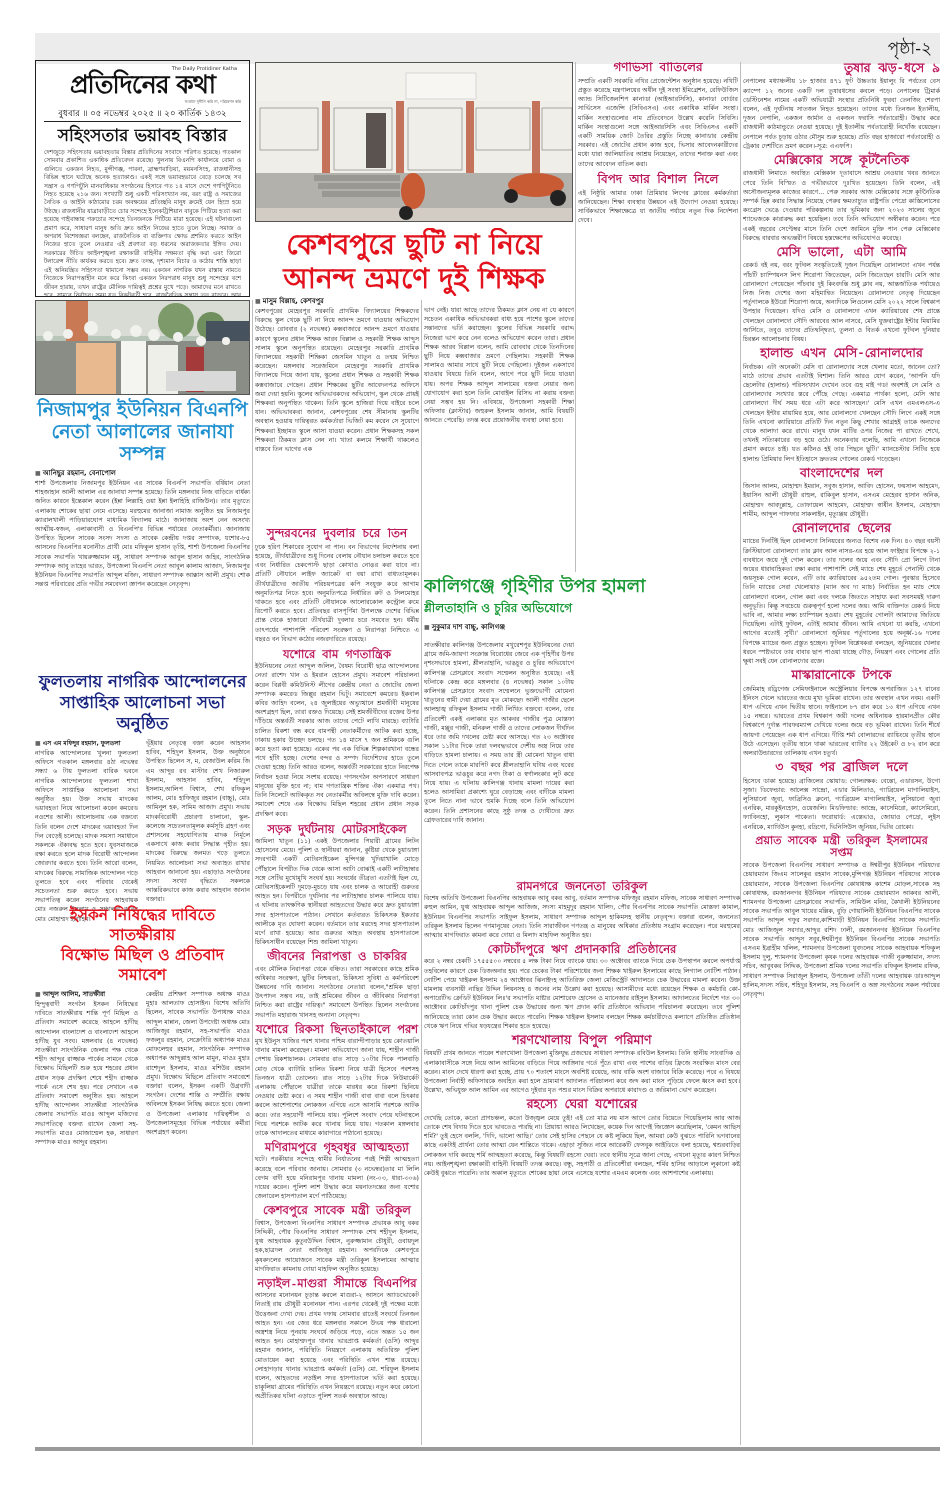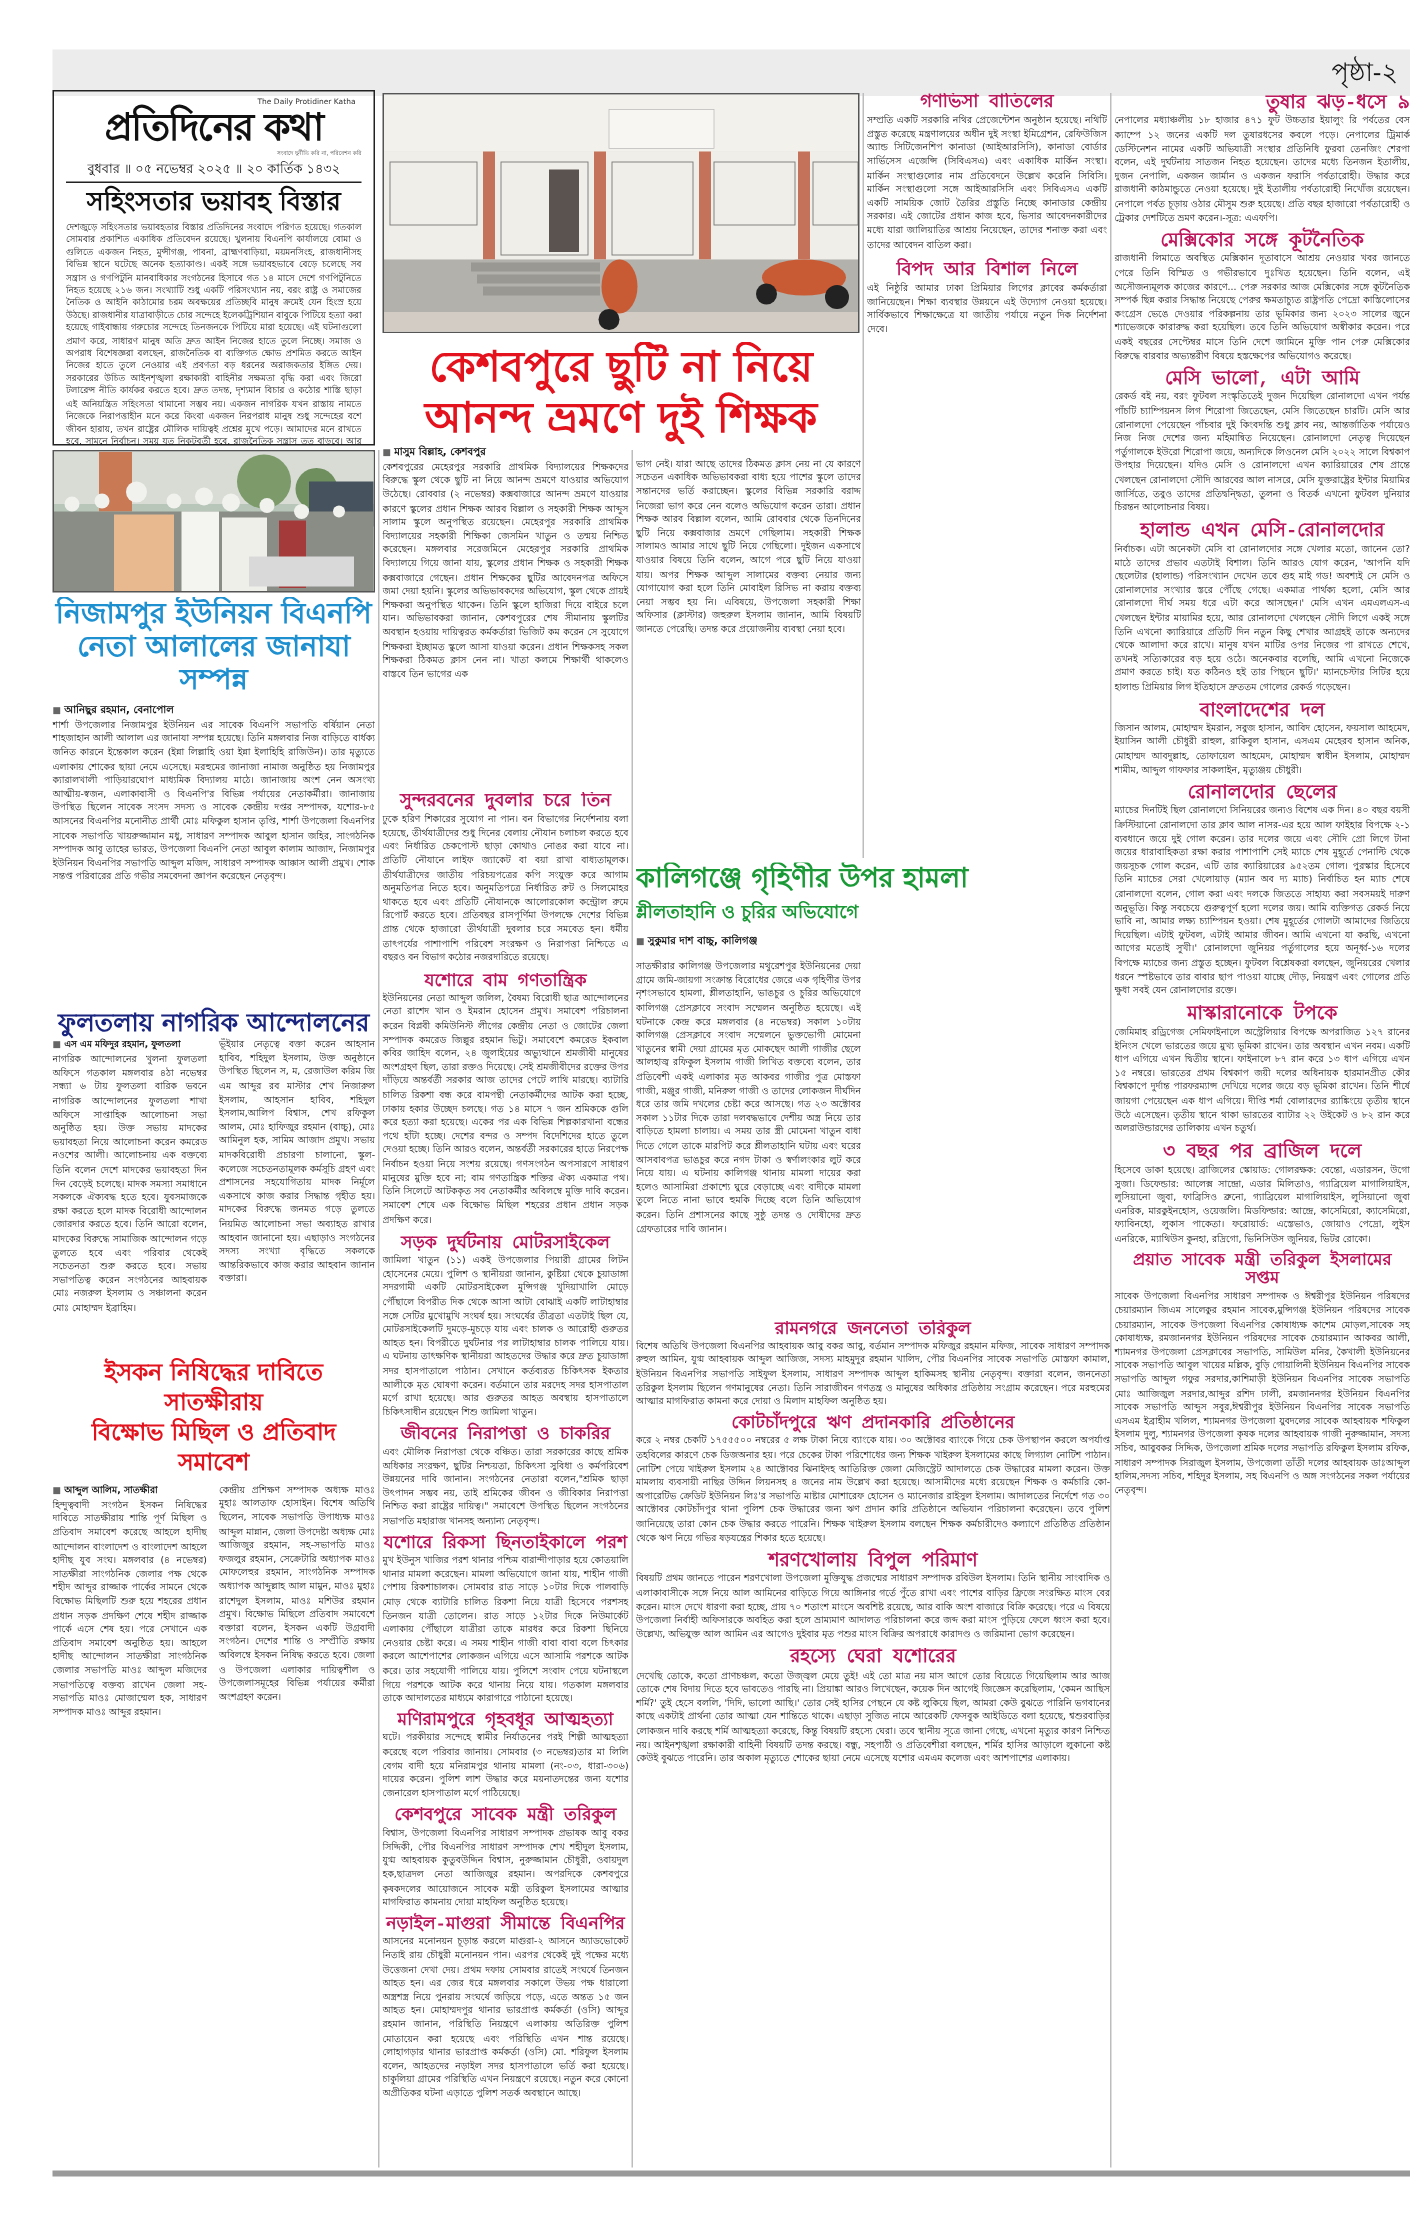--- a/index.html
+++ b/index.html
@@ -77,20 +77,21 @@
 
 <div class="col" style="left:35px; top:398px; width:215px; height:230px;">
   <div class="headline-blue" style="font-size:19px; line-height:22px;">নিজামপুর ইউনিয়ন বিএনপি</div>
   <div class="headline-blue" style="font-size:19px; line-height:22px; margin-bottom:4px;">নেতা আলালের জানাযা সম্পন্ন</div>
   <div class="byline">আনিছুর রহমান, বেনাপোল</div>
   <div class="body-text">শার্শা উপজেলার নিজামপুর ইউনিয়ন এর সাবেক বিএনপি সভাপতি বর্ষিয়ান নেতা শাহজাহান আলী আলাল এর জানাযা সম্পন্ন হয়েছে। তিনি মঙ্গলবার নিজ বাড়িতে বার্ধক্য জনিত কারনে ইন্তেকাল করেন (ইন্না লিল্লাহি ওয়া ইন্না ইলাহিহি রাজিউন)। তার মৃত্যুতে এলাকায় শোকের ছায়া নেমে এসেছে। মরহুমের জানাজা নামাজ অনুষ্ঠিত হয় নিজামপুর ক্যারালখালী পাড়িয়ারঘোপ মাধ্যমিক বিদ্যালয় মাঠে। জানাজায় অংশ নেন অসংখ্য আত্মীয়-স্বজন, এলাকাবাসী ও বিএনপি'র বিভিন্ন পর্যায়ের নেতাকর্মীরা। জানাজায় উপস্থিত ছিলেন সাবেক সংসদ সদস্য ও সাবেক কেন্দ্রীয় দপ্তর সম্পাদক, যশোর-৮৫ আসনের বিএনপির মনোনীত প্রার্থী মোঃ মফিকুল হাসান তৃপ্তি, শার্শা উপজেলা বিএনপির সাবেক সভাপতি খায়রুজ্জামান মধু, সাধারণ সম্পাদক আবুল হাসান জহির, সাংগঠনিক সম্পাদক আবু তাহের ভারত, উপজেলা বিএনপি নেতা আবুল কালাম আজাদ, নিজামপুর ইউনিয়ন বিএনপির সভাপতি আব্দুল মজিদ, সাধারণ সম্পাদক আক্কাস আলী প্রমুখ। শোক সন্তপ্ত পরিবারের প্রতি গভীর সমবেদনা জ্ঞাপন করেছেন নেতৃবৃন্দ।</div>
 </div>
 
 <div class="col" style="left:35px; top:632px; width:215px; height:270px;margin-top:39px;">
   <div class="headline-navy" style="font-size:16.5px; line-height:21px;">ফুলতলায় নাগরিক আন্দোলনের</div>
+  <div class="headline-navy" style="font-size:16.5px; line-height:21px; margin-bottom:4px;">সাপ্তাহিক আলোচনা সভা অনুষ্ঠিত</div>
   <div style="display:flex; gap:8px;">
     <div style="width:103px;">
       <div class="byline" style="font-size:6px;">এস এম মফিদুর রহমান, ফুলতলা</div>
       <div class="body-text">নাগরিক আন্দোলনের খুলনা ফুলতলা অফিসে গতকাল মঙ্গলবার ৪ঠা নভেম্বর সন্ধ্যা ৬ টায় ফুলতলা বারিক ভবনে নাগরিক আন্দোলনের ফুলতলা শাখা অফিসে সাপ্তাহিক আলোচনা সভা অনুষ্ঠিত হয়। উক্ত সভায় মাদকের ভয়াবহতা নিয়ে আলোচনা করেন কমরেড নওশের আলী। আলোচনায় এক বক্তব্যে তিনি বলেন দেশে মাদকের ভয়াবহতা দিন দিন বেড়েই চলেছে। মাদক সমস্যা সমাধানে সকলকে ঐক্যবদ্ধ হতে হবে। যুবসমাজকে রক্ষা করতে হলে মাদক বিরোধী আন্দোলন জোরদার করতে হবে। তিনি আরো বলেন, মাদকের বিরুদ্ধে সামাজিক আন্দোলন গড়ে তুলতে হবে এবং পরিবার থেকেই সচেতনতা শুরু করতে হবে। সভায় সভাপতিত্ব করেন সংগঠনের আহবায়ক মোঃ নজরুল ইসলাম ও সঞ্চালনা করেন মোঃ মোহাম্মদ ইব্রাহিম।</div>
     </div>
     <div style="width:104px;">
       <div class="body-text">ভূঁইয়ার নেতৃত্বে বক্তা করেন আহসান হাবিব, শহিদুল ইসলাম, উক্ত অনুষ্ঠানে উপস্থিত ছিলেন স, ম, রেজাউল করিম জি এম আব্দুর রব মাস্টার শেখ নিজারুল ইসলাম, আহসান হাবিব, শহিদুল ইসলাম,আলিপ বিশ্বাস, শেখ রফিকুল আলম, মোঃ হাফিজুর রহমান (বাচ্চু), মোঃ আমিনুল হক, সামিম আজাদ প্রমুখ। সভায় মাদকবিরোধী প্রচারণা চালানো, স্কুল-কলেজে সচেতনতামূলক কর্মসূচি গ্রহণ এবং প্রশাসনের সহযোগিতায় মাদক নির্মূলে একসাথে কাজ করার সিদ্ধান্ত গৃহীত হয়। মাদকের বিরুদ্ধে জনমত গড়ে তুলতে নিয়মিত আলোচনা সভা অব্যাহত রাখার আহবান জানানো হয়। এছাড়াও সংগঠনের সদস্য সংখ্যা বৃদ্ধিতে সকলকে আন্তরিকভাবে কাজ করার আহবান জানান বক্তারা।</div>
     </div>
   </div>
 </div>

